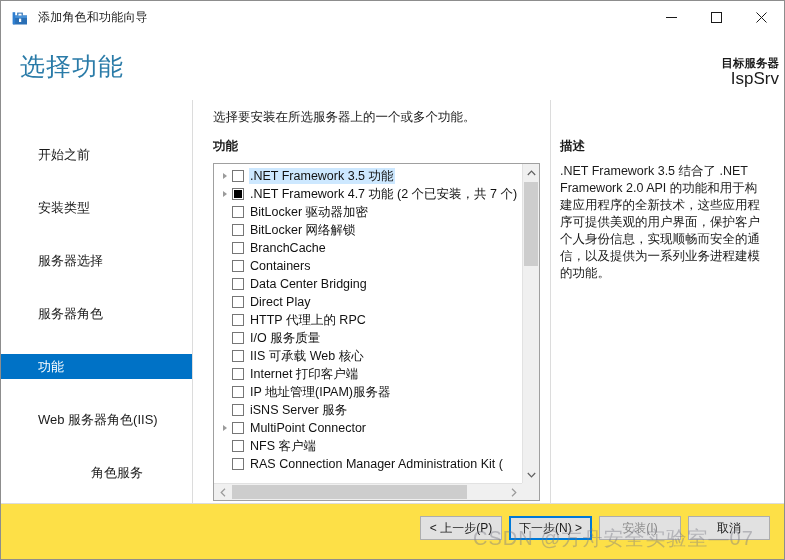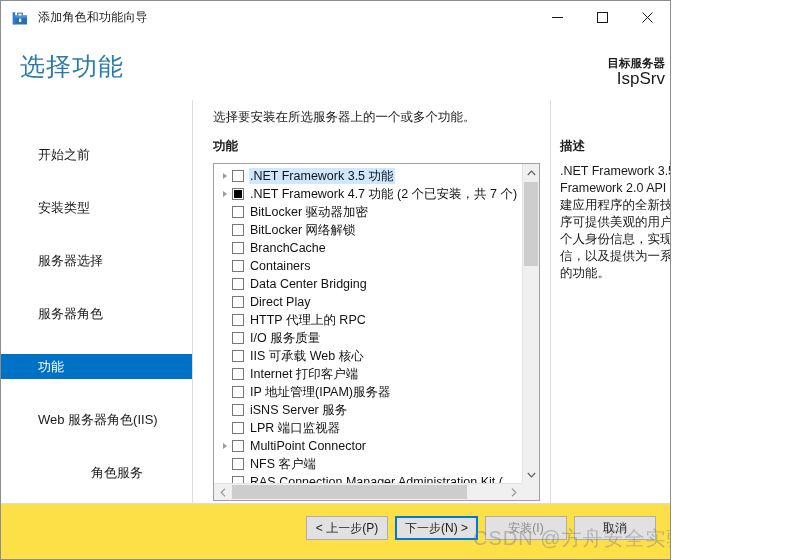--- a/index.html
+++ b/index.html
@@ -9,21 +9,21 @@
   }
   body {
     width: 785px;
     height: 560px;
     overflow: hidden;
     font-family: "Liberation Sans", "DejaVu Sans", sans-serif;
     -webkit-font-smoothing: antialiased;
   }
   .window {
     position: relative;
-    width: 671px;
+    width: 785px;
     height: 560px;
     background: #ffffff;
     border: 1px solid #8d8d8d;
     box-sizing: border-box;
     overflow: hidden;
   }
 
   
   .titlebar {
     position: absolute;
@@ -510,25 +510,20 @@
                 <span class="expander"></span>
                 <span class="chk"></span>
                 <span class="feat-label">IP 地址管理(IPAM)服务器</span>
               </div>
               <div class="feat-row">
                 <span class="expander"></span>
                 <span class="chk"></span>
                 <span class="feat-label">iSNS Server 服务</span>
               </div>
               <div class="feat-row">
-                <span class="expander"></span>
-                <span class="chk"></span>
-                <span class="feat-label">LPR 端口监视器</span>
-              </div>
-              <div class="feat-row">
                 <span class="expander">
                   <span class="tri"></span>
                 </span>
                 <span class="chk"></span>
                 <span class="feat-label">MultiPoint Connector</span>
               </div>
               <div class="feat-row">
                 <span class="expander"></span>
                 <span class="chk"></span>
                 <span class="feat-label">NFS 客户端</span>

